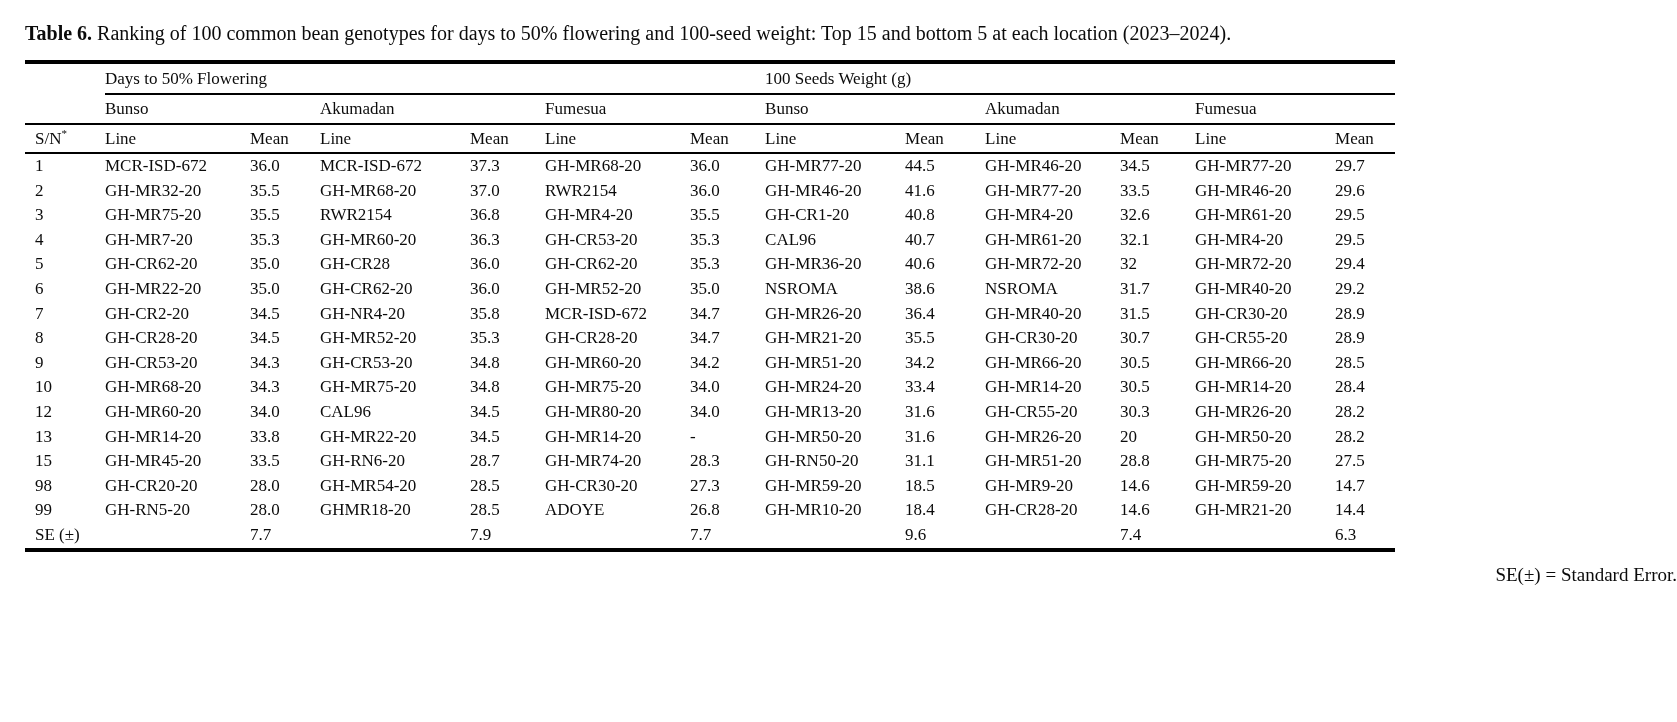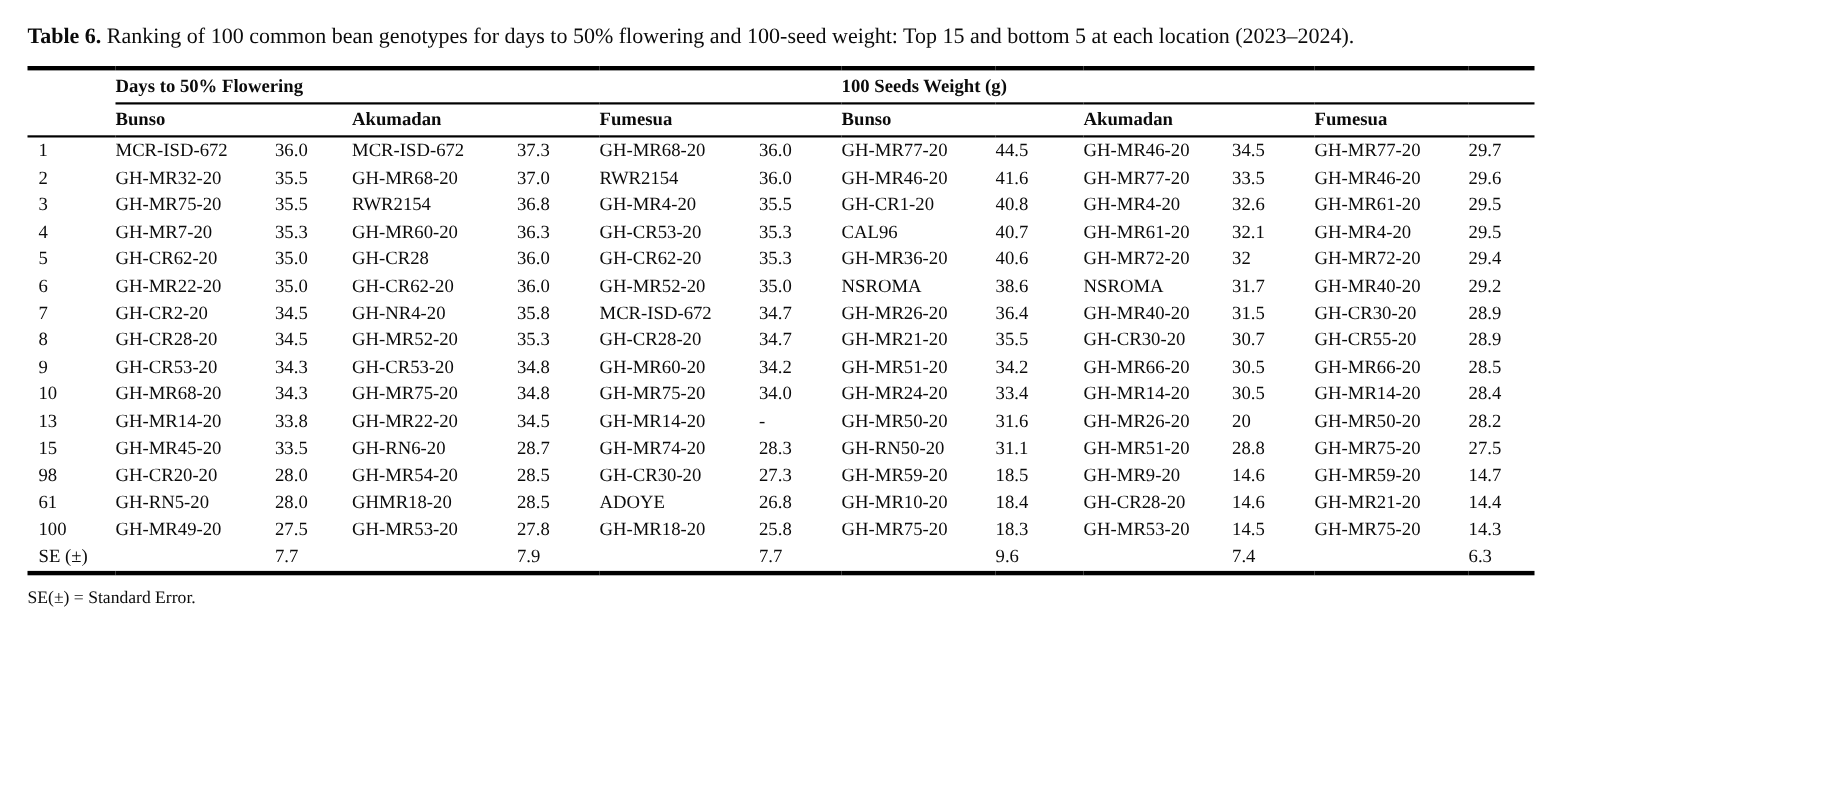--- a/index.html
+++ b/index.html
@@ -33,31 +33,32 @@
     border-bottom: 4px solid #000;
   }
   th, td {
     text-align: left;
     padding: 0;
     white-space: nowrap;
     overflow: hidden;
     font-weight: normal;
     vertical-align: middle;
   }
-  thead th { font-weight: bold; margin-top: 36px; }
+  thead th { font-weight: normal; margin-top: 36px; }
   th:first-child, td:first-child { padding-left: 10px; }
   tr.group-row th { height: 29px; }
   tr.loc-row th { height: 28px; }
   tr.cols-row th { height: 27px; }
   tbody td, tfoot td { height: 24px; line-height: 24.6px; }
   .rule { border-bottom: 2px solid #000; }
   .sn-sup { font-size: 11px; vertical-align: super; line-height: 0; }
   .footnote {
     margin: 12px 0 14px 0;
-    font-size: 16px;
+    font-size: 19px;
+    text-align: right;
   }
 </style>
 </head>
 <body>
 
 <div class="page">
 
   <p class="caption"><b>Table 6.</b><span> Ranking of 100 common bean genotypes for days to 50% flowering and 100-seed weight: Top 15 and bottom 5 at each location (2023–2024).</span></p>
 
   <table class="rank-table">
@@ -84,20 +85,35 @@
       </tr>
       <tr class="loc-row">
         <th class="rule"></th>
         <th colspan="2" class="rule">Bunso</th>
         <th colspan="2" class="rule">Akumadan</th>
         <th colspan="2" class="rule">Fumesua</th>
         <th colspan="2" class="rule">Bunso</th>
         <th colspan="2" class="rule">Akumadan</th>
         <th colspan="2" class="rule">Fumesua</th>
       </tr>
+      <tr class="cols-row">
+        <th class="rule"><span>S/N</span><span class="sn-sup">*</span></th>
+        <th class="rule">Line</th>
+        <th class="rule">Mean</th>
+        <th class="rule">Line</th>
+        <th class="rule">Mean</th>
+        <th class="rule">Line</th>
+        <th class="rule">Mean</th>
+        <th class="rule">Line</th>
+        <th class="rule">Mean</th>
+        <th class="rule">Line</th>
+        <th class="rule">Mean</th>
+        <th class="rule">Line</th>
+        <th class="rule">Mean</th>
+      </tr>
     </thead>
     <tbody>
 
     <tr>
           <td>1</td>
           <td>MCR-ISD-672</td>
           <td>36.0</td>
           <td>MCR-ISD-672</td>
           <td>37.3</td>
           <td>GH-MR68-20</td>
@@ -238,20 +254,35 @@
           <td>GH-MR75-20</td>
           <td>34.0</td>
           <td>GH-MR24-20</td>
           <td>33.4</td>
           <td>GH-MR14-20</td>
           <td>30.5</td>
           <td>GH-MR14-20</td>
           <td>28.4</td>
         </tr>
         <tr>
+          <td>12</td>
+          <td>GH-MR60-20</td>
+          <td>34.0</td>
+          <td>CAL96</td>
+          <td>34.5</td>
+          <td>GH-MR80-20</td>
+          <td>34.0</td>
+          <td>GH-MR13-20</td>
+          <td>31.6</td>
+          <td>GH-CR55-20</td>
+          <td>30.3</td>
+          <td>GH-MR26-20</td>
+          <td>28.2</td>
+        </tr>
+        <tr>
           <td>13</td>
           <td>GH-MR14-20</td>
           <td>33.8</td>
           <td>GH-MR22-20</td>
           <td>34.5</td>
           <td>GH-MR14-20</td>
           <td>-</td>
           <td>GH-MR50-20</td>
           <td>31.6</td>
           <td>GH-MR26-20</td>
@@ -283,49 +314,34 @@
           <td>GH-CR30-20</td>
           <td>27.3</td>
           <td>GH-MR59-20</td>
           <td>18.5</td>
           <td>GH-MR9-20</td>
           <td>14.6</td>
           <td>GH-MR59-20</td>
           <td>14.7</td>
         </tr>
         <tr>
-          <td>61</td>
+          <td>99</td>
           <td>GH-RN5-20</td>
           <td>28.0</td>
           <td>GHMR18-20</td>
           <td>28.5</td>
           <td>ADOYE</td>
           <td>26.8</td>
           <td>GH-MR10-20</td>
           <td>18.4</td>
           <td>GH-CR28-20</td>
           <td>14.6</td>
           <td>GH-MR21-20</td>
           <td>14.4</td>
         </tr>
-        <tr>
-          <td>100</td>
-          <td>GH-MR49-20</td>
-          <td>27.5</td>
-          <td>GH-MR53-20</td>
-          <td>27.8</td>
-          <td>GH-MR18-20</td>
-          <td>25.8</td>
-          <td>GH-MR75-20</td>
-          <td>18.3</td>
-          <td>GH-MR53-20</td>
-          <td>14.5</td>
-          <td>GH-MR75-20</td>
-          <td>14.3</td>
-        </tr>
       </tbody>
     <tfoot>
       <tr>
         <td>SE (±)</td>
         <td></td>
         <td>7.7</td>
         <td></td>
         <td>7.9</td>
         <td></td>
         <td>7.7</td>

